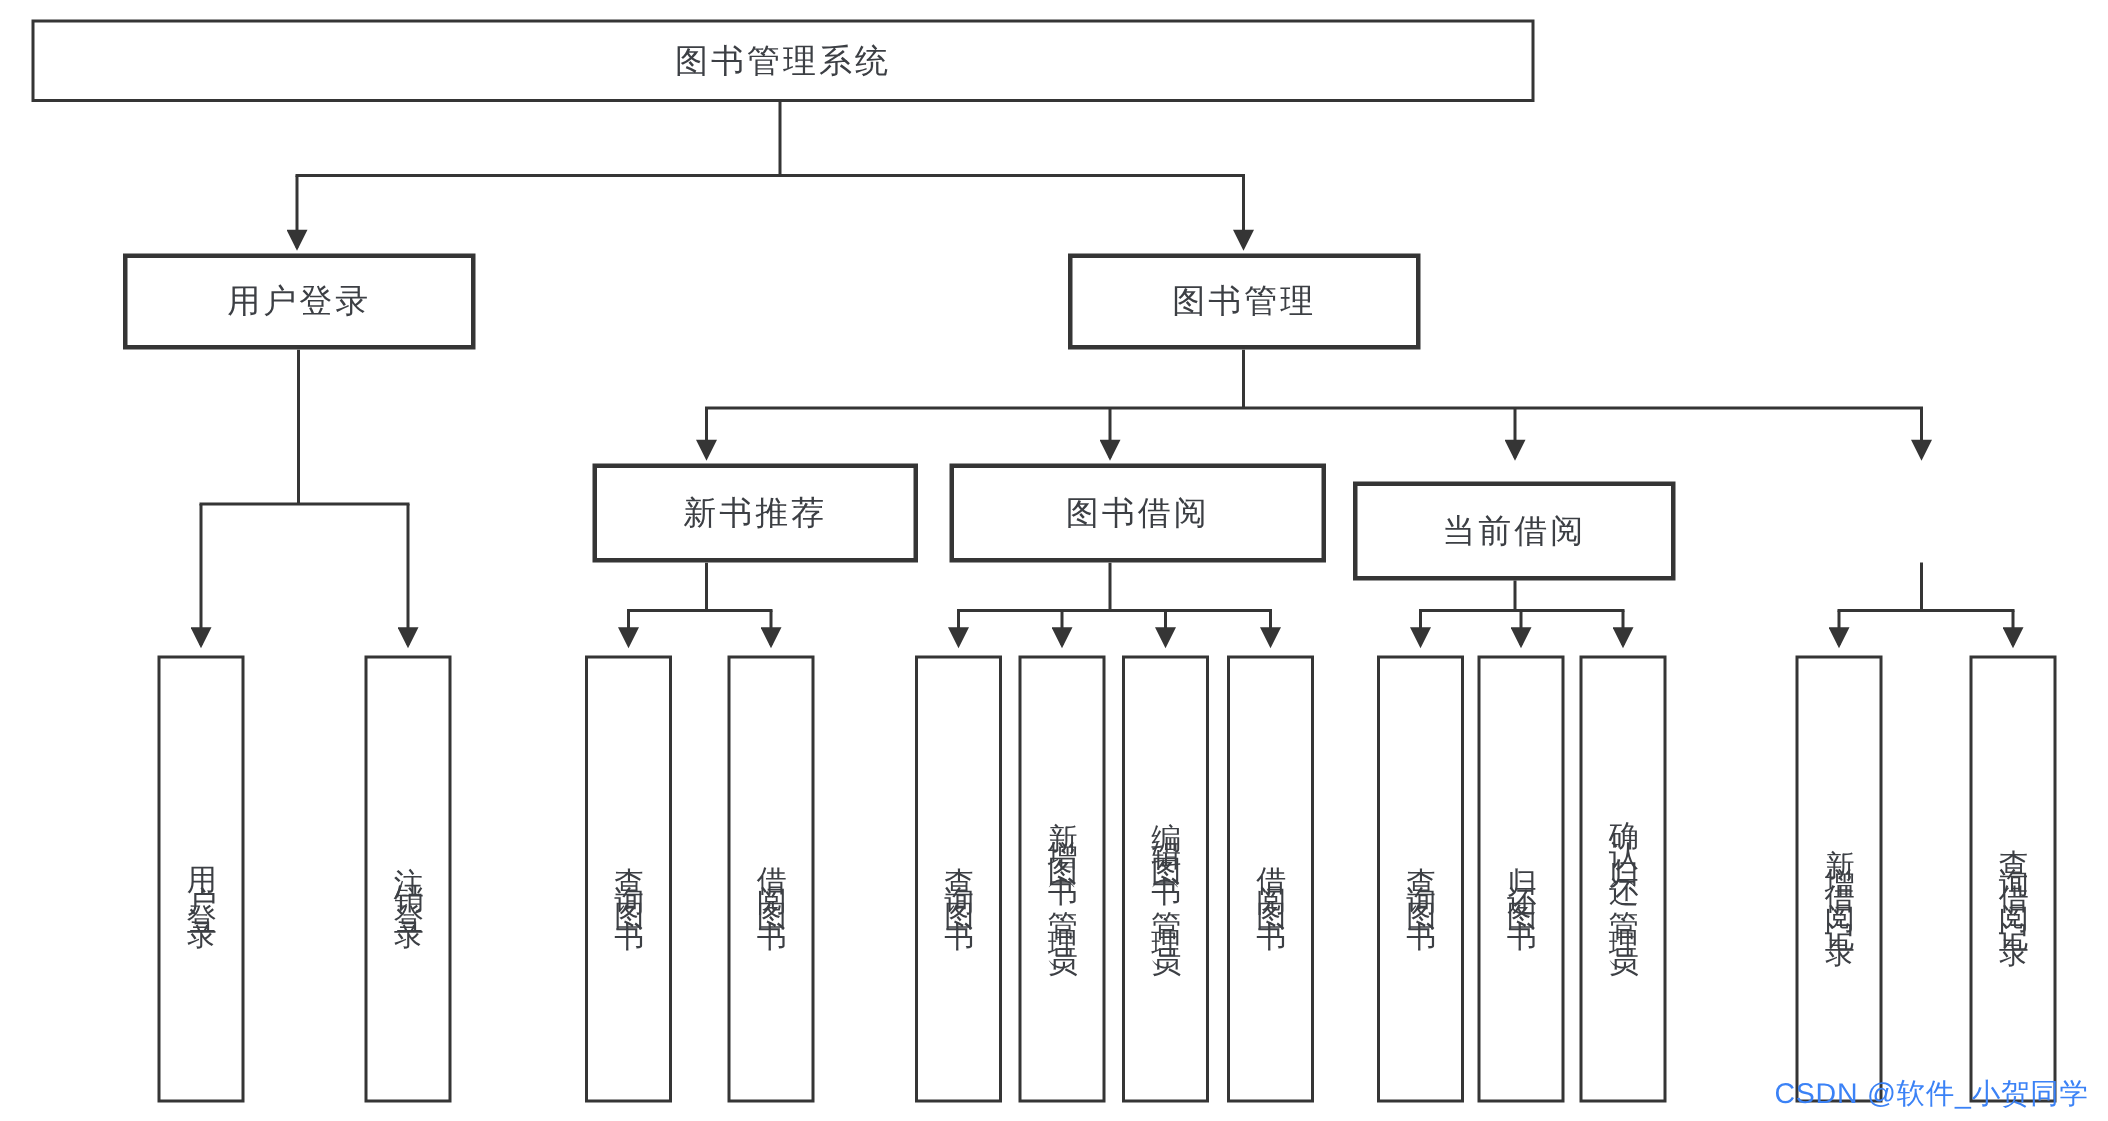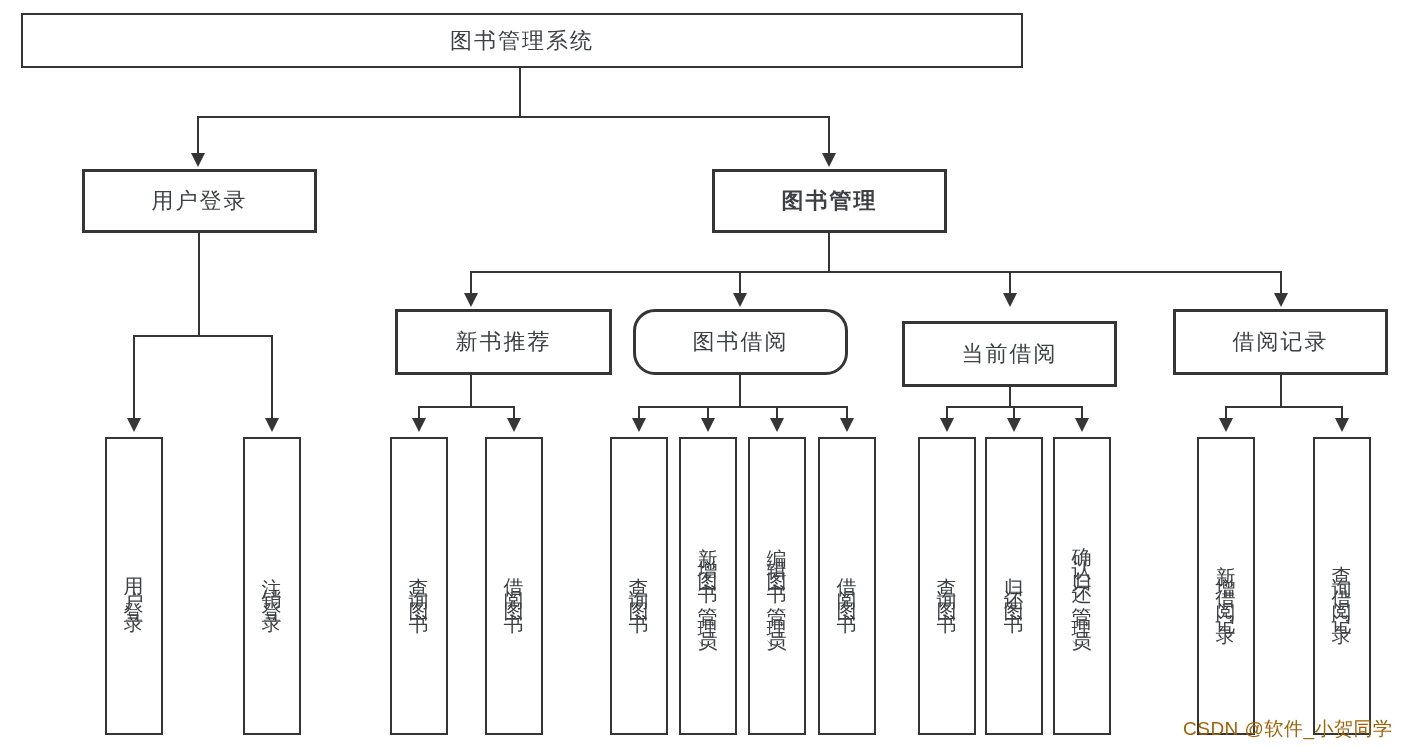--- a/index.html
+++ b/index.html
@@ -41,21 +41,21 @@
     letter-spacing: 12px;
     line-height: 1;
     white-space: nowrap;
   }
   .watermark {
     position: absolute;
     left: 1183px;
     top: 716px;
     font-size: 19px;
     letter-spacing: 0.5px;
-    color: #a16207;
+    color: #3b82f6;
     z-index: 3;
     white-space: nowrap;
   }
 </style>
 </head>
 <body>
 
 <div class="stage">
 
   <svg class="wires" viewBox="0 0 1405 747" xmlns="http://www.w3.org/2000/svg">
@@ -108,35 +108,32 @@
     </g>
   </svg>
 
   <div class="node root" style="left:21px; top:13px; width:1002px; height:55px;">
     <span class="h-label">图书管理系统</span>
   </div>
 
   <div class="node" style="left:82px; top:169px; width:235px; height:64px;">
     <span class="h-label">用户登录</span>
   </div>
-  <div class="node" style="left:712px; top:169px; width:235px; height:64px;font-weight:bold;">
+  <div class="node" style="left:712px; top:169px; width:235px; height:64px;">
     <span class="h-label">图书管理</span>
   </div>
 
   <div class="node" style="left:363px; top:309px; width:217px; height:66px;margin-left:32px;">
     <span class="h-label">新书推荐</span>
   </div>
-  <div class="node" style="left:633px; top:309px; width:215px; height:66px;border-radius:22px;">
+  <div class="node" style="left:633px; top:309px; width:251px; height:66px;">
     <span class="h-label">图书借阅</span>
   </div>
   <div class="node" style="left:902px; top:309px; width:215px; height:66px;margin-top:12px;">
     <span class="h-label">当前借阅</span>
-  </div>
-  <div class="node" style="left:1173px; top:309px; width:215px; height:66px;">
-    <span class="h-label">借阅记录</span>
   </div>
 
   <div class="node leaf" style="left:105px; top:437px; width:58px; height:298px;">
     <span class="v-label">用户登录</span>
   </div>
   <div class="node leaf" style="left:243px; top:437px; width:58px; height:298px;">
     <span class="v-label">注销登录</span>
   </div>
 
   <div class="node leaf" style="left:390px; top:437px; width:58px; height:298px;">

